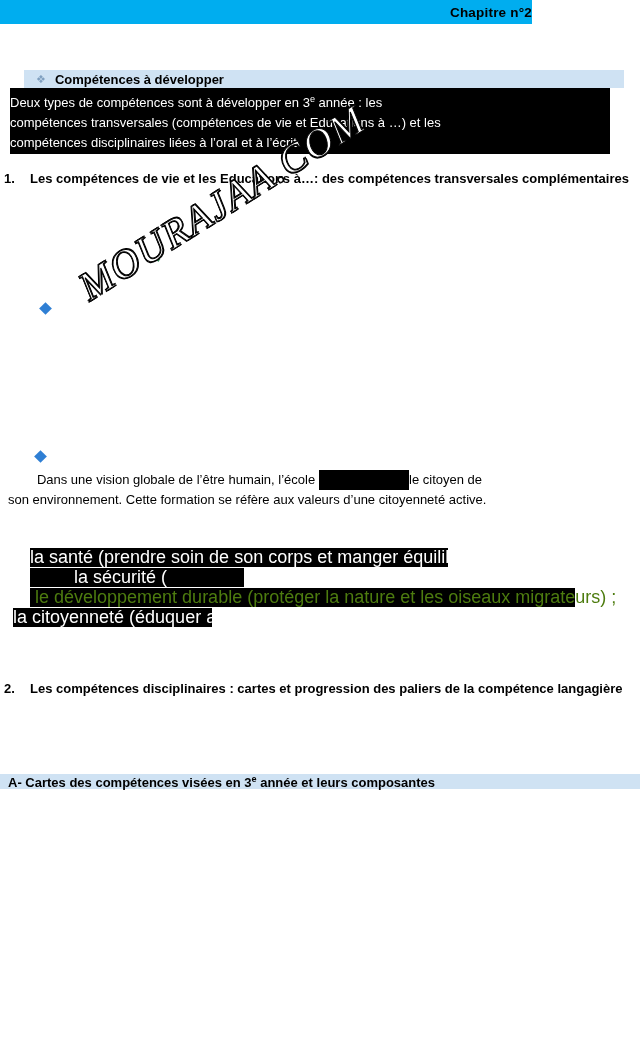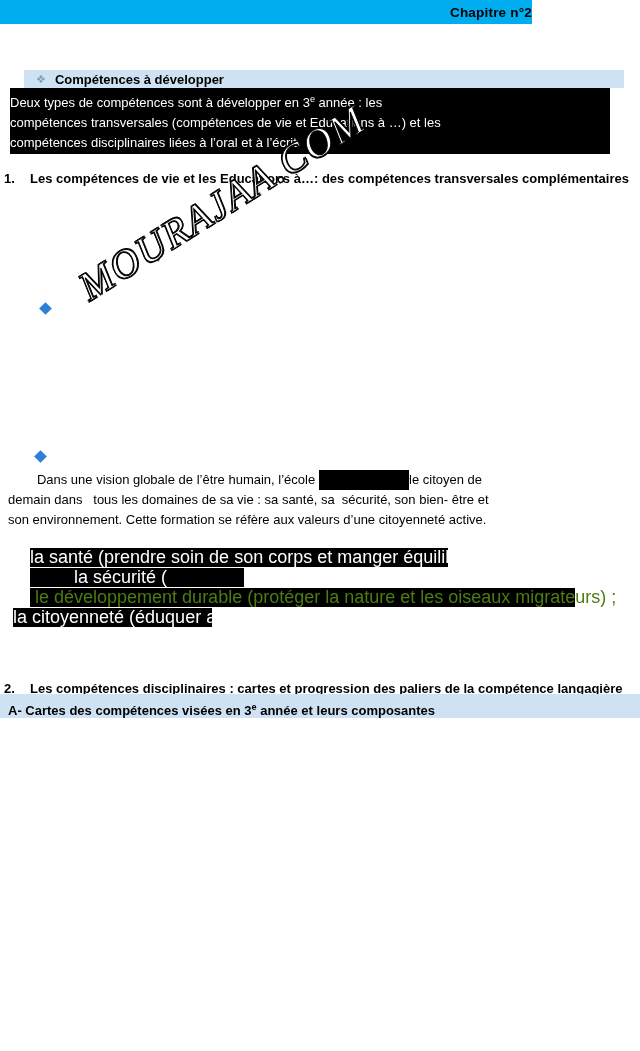--- a/index.html
+++ b/index.html
@@ -165,26 +165,26 @@
   }
   #li-1 { left: 30px; top: 548px; }
   #li-2 { left: 30px; top: 568px; padding-left: 44px; }
   #li-3 { left: 30px; top: 588px; }
   #li-4 { left: 13px; top: 608px; }
 
   
   .section-a {
     position: absolute;
     left: 0px;
-    top: 694px;
+    top: 774px;
     width: 640px;
-    height: 24px;
+    height: 15px;
     background: #cfe2f3;
     display: flex;
-    align-items: flex-end;
+    align-items: flex-start;
   }
   .section-a .txt {
     font-weight: bold;
     font-size: 13px;
     margin-left: 8px;
   }
 </style>
 </head>
 <body>
 
@@ -211,21 +211,20 @@
 <span class="tiny-mark">♦</span>
 <div class="diamond-bullet" id="diamond-1"></div>
 <div class="diamond-bullet" id="diamond-2"></div>
 
 <div class="watermark">
   <span class="wm-text">MOURAJAA.COM</span>
 </div>
 
 <div class="vision-block">
   <div class="vision-line"><span>        Dans une vision globale de l’être humain, l’école </span><span class="blackbox">                         </span><span>le citoyen de</span></div>
-  <div class="vision-line">demain dans   tous les domaines de sa vie : sa santé, sa  sécurité, son bien- être et</div>
   <div class="vision-line">son environnement. Cette formation se réfère aux valeurs d’une citoyenneté active.</div>
 </div>
 
 <div class="list-item" id="li-1" style="background: rgb(0, 0, 0); color: rgb(255, 255, 255); width: 418px; display: inline-block;">la santé (prendre soin de son corps et manger équilibré) ;</div>
 <div class="list-item" id="li-2" style="background: rgb(0, 0, 0); color: rgb(255, 255, 255); width: 170px; display: inline-block;">la sécurité (</div>
 <div class="list-item" id="li-3" style="background: rgb(0, 0, 0); color: #4d7c0f; width: 545px; display: inline-block;"> le développement durable (protéger la nature et les oiseaux migrateurs) ;</div>
 <div class="list-item" id="li-4" style="background: rgb(0, 0, 0); color: rgb(255, 255, 255); width: 199px; display: inline-block;">la citoyenneté (éduquer au</div>
 
 <div class="num-heading" id="heading-2">
   <span class="num">2.</span>

